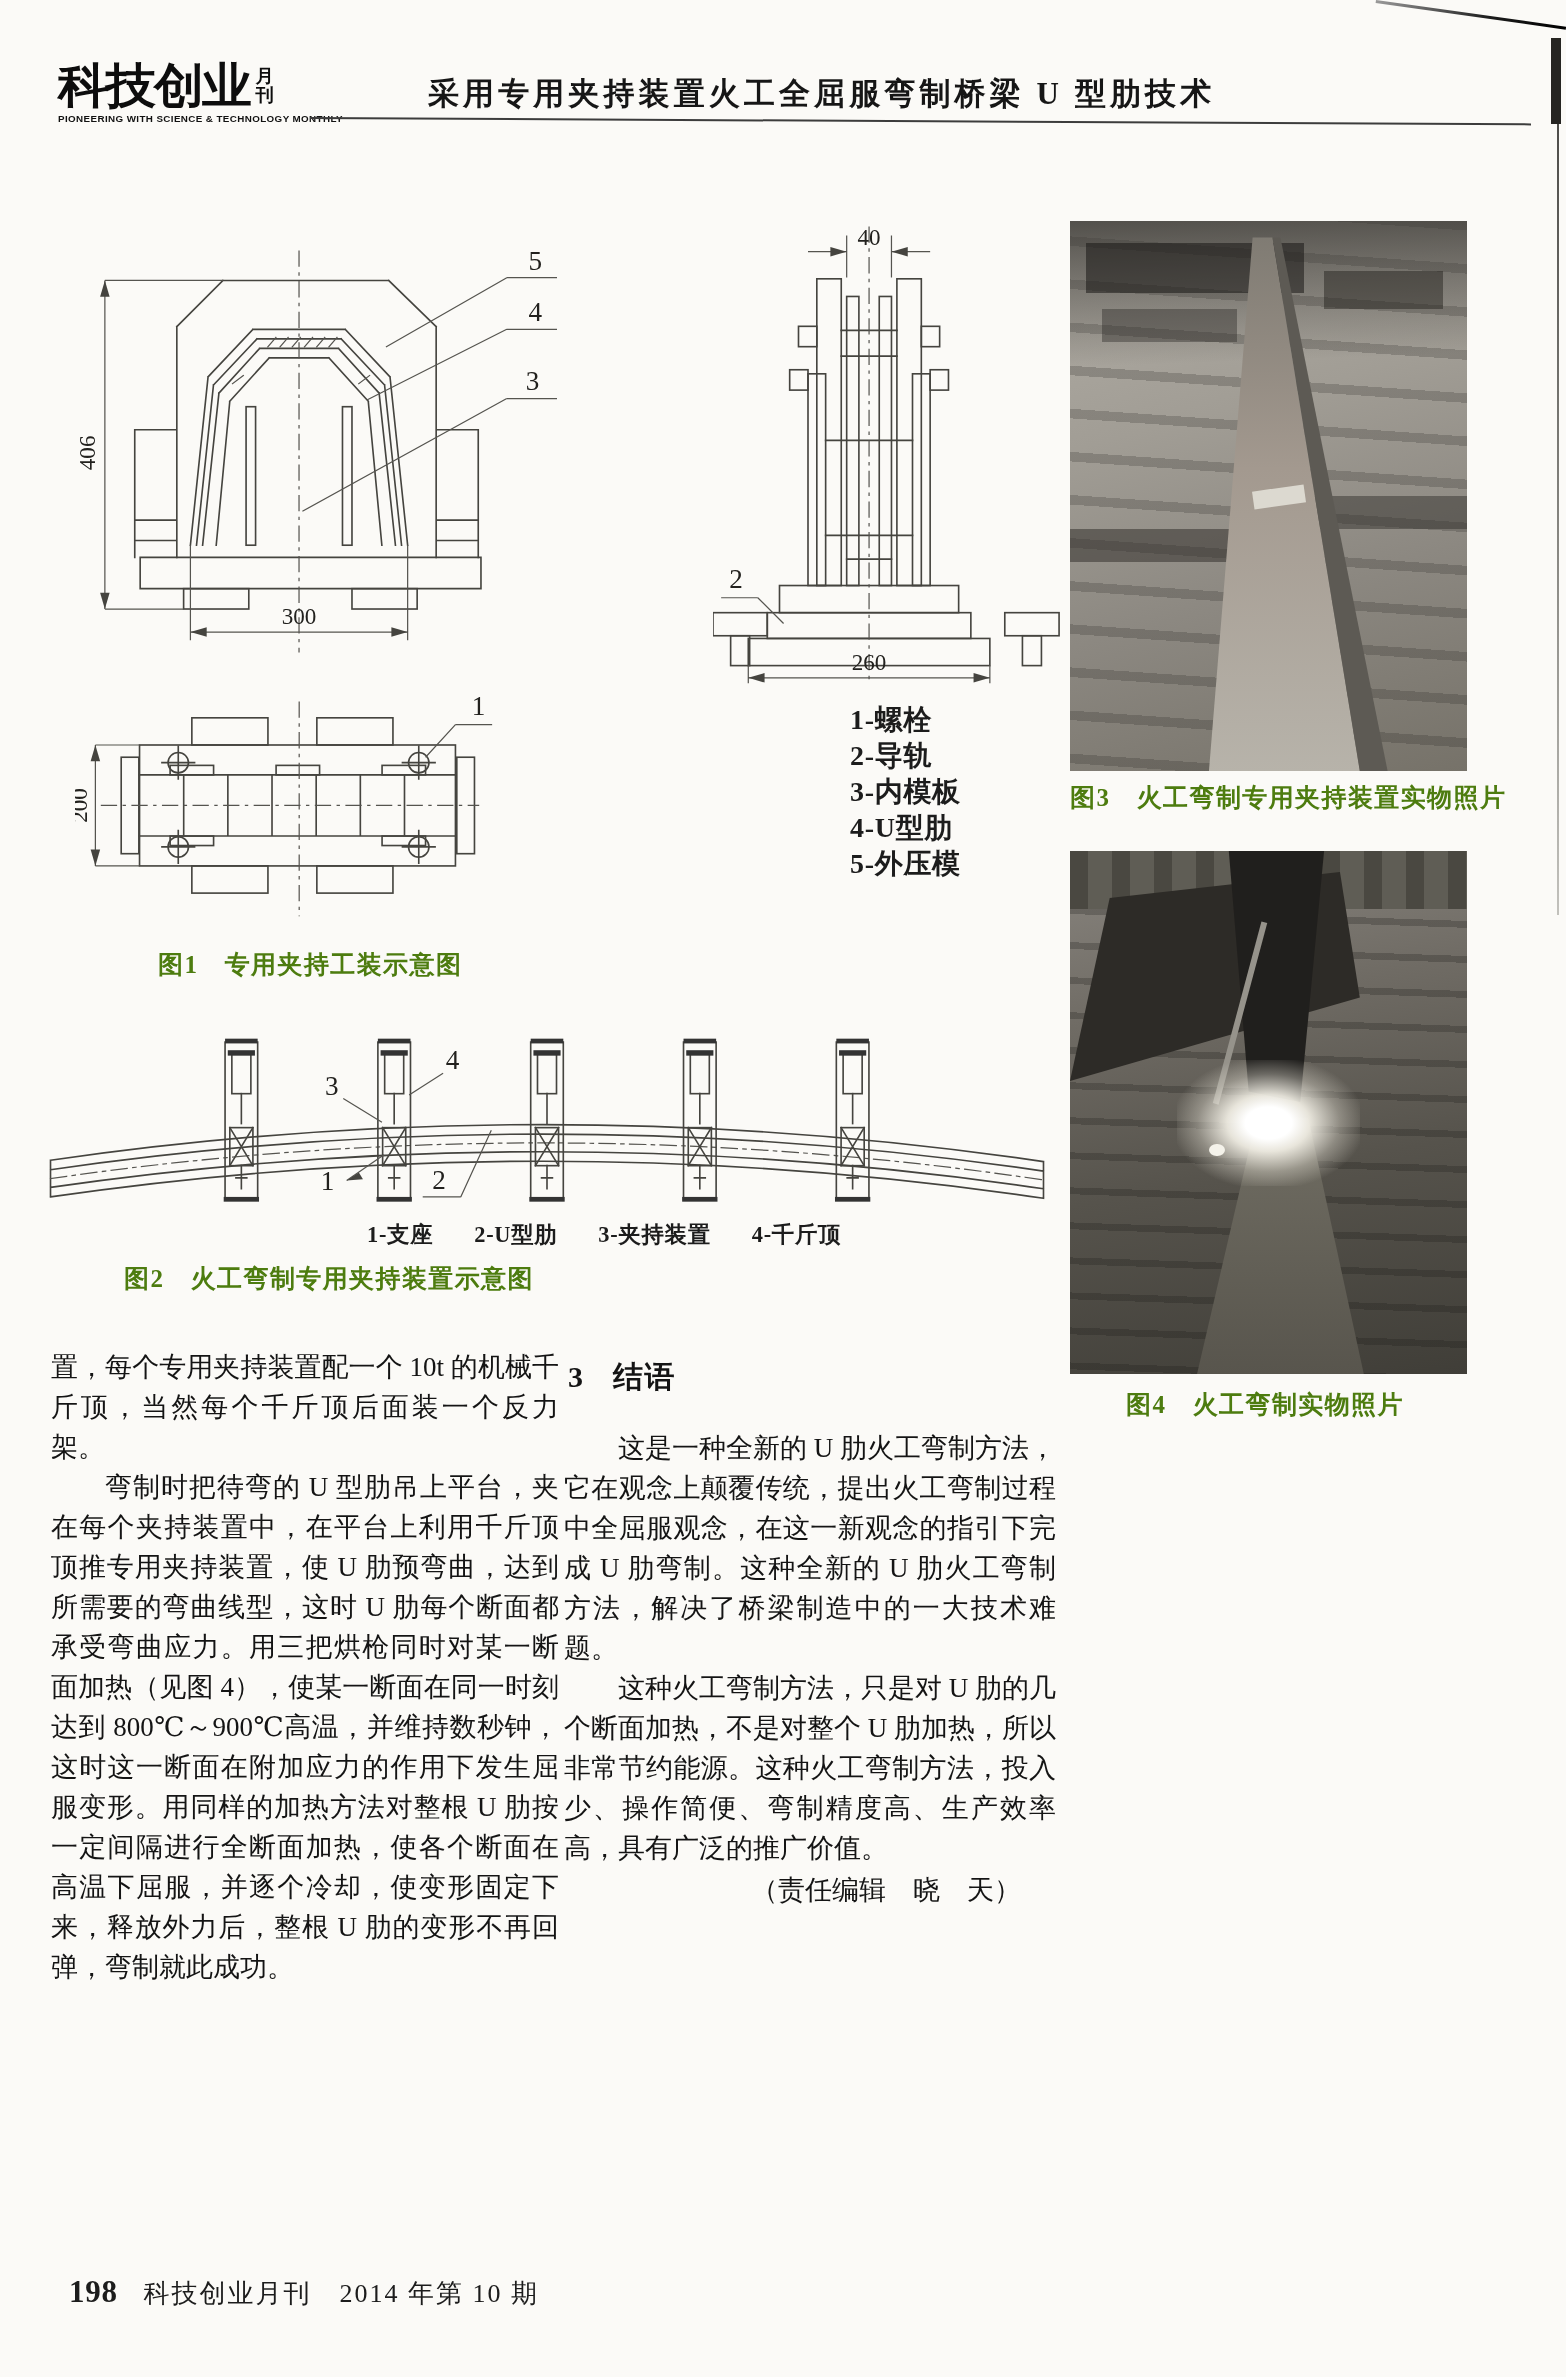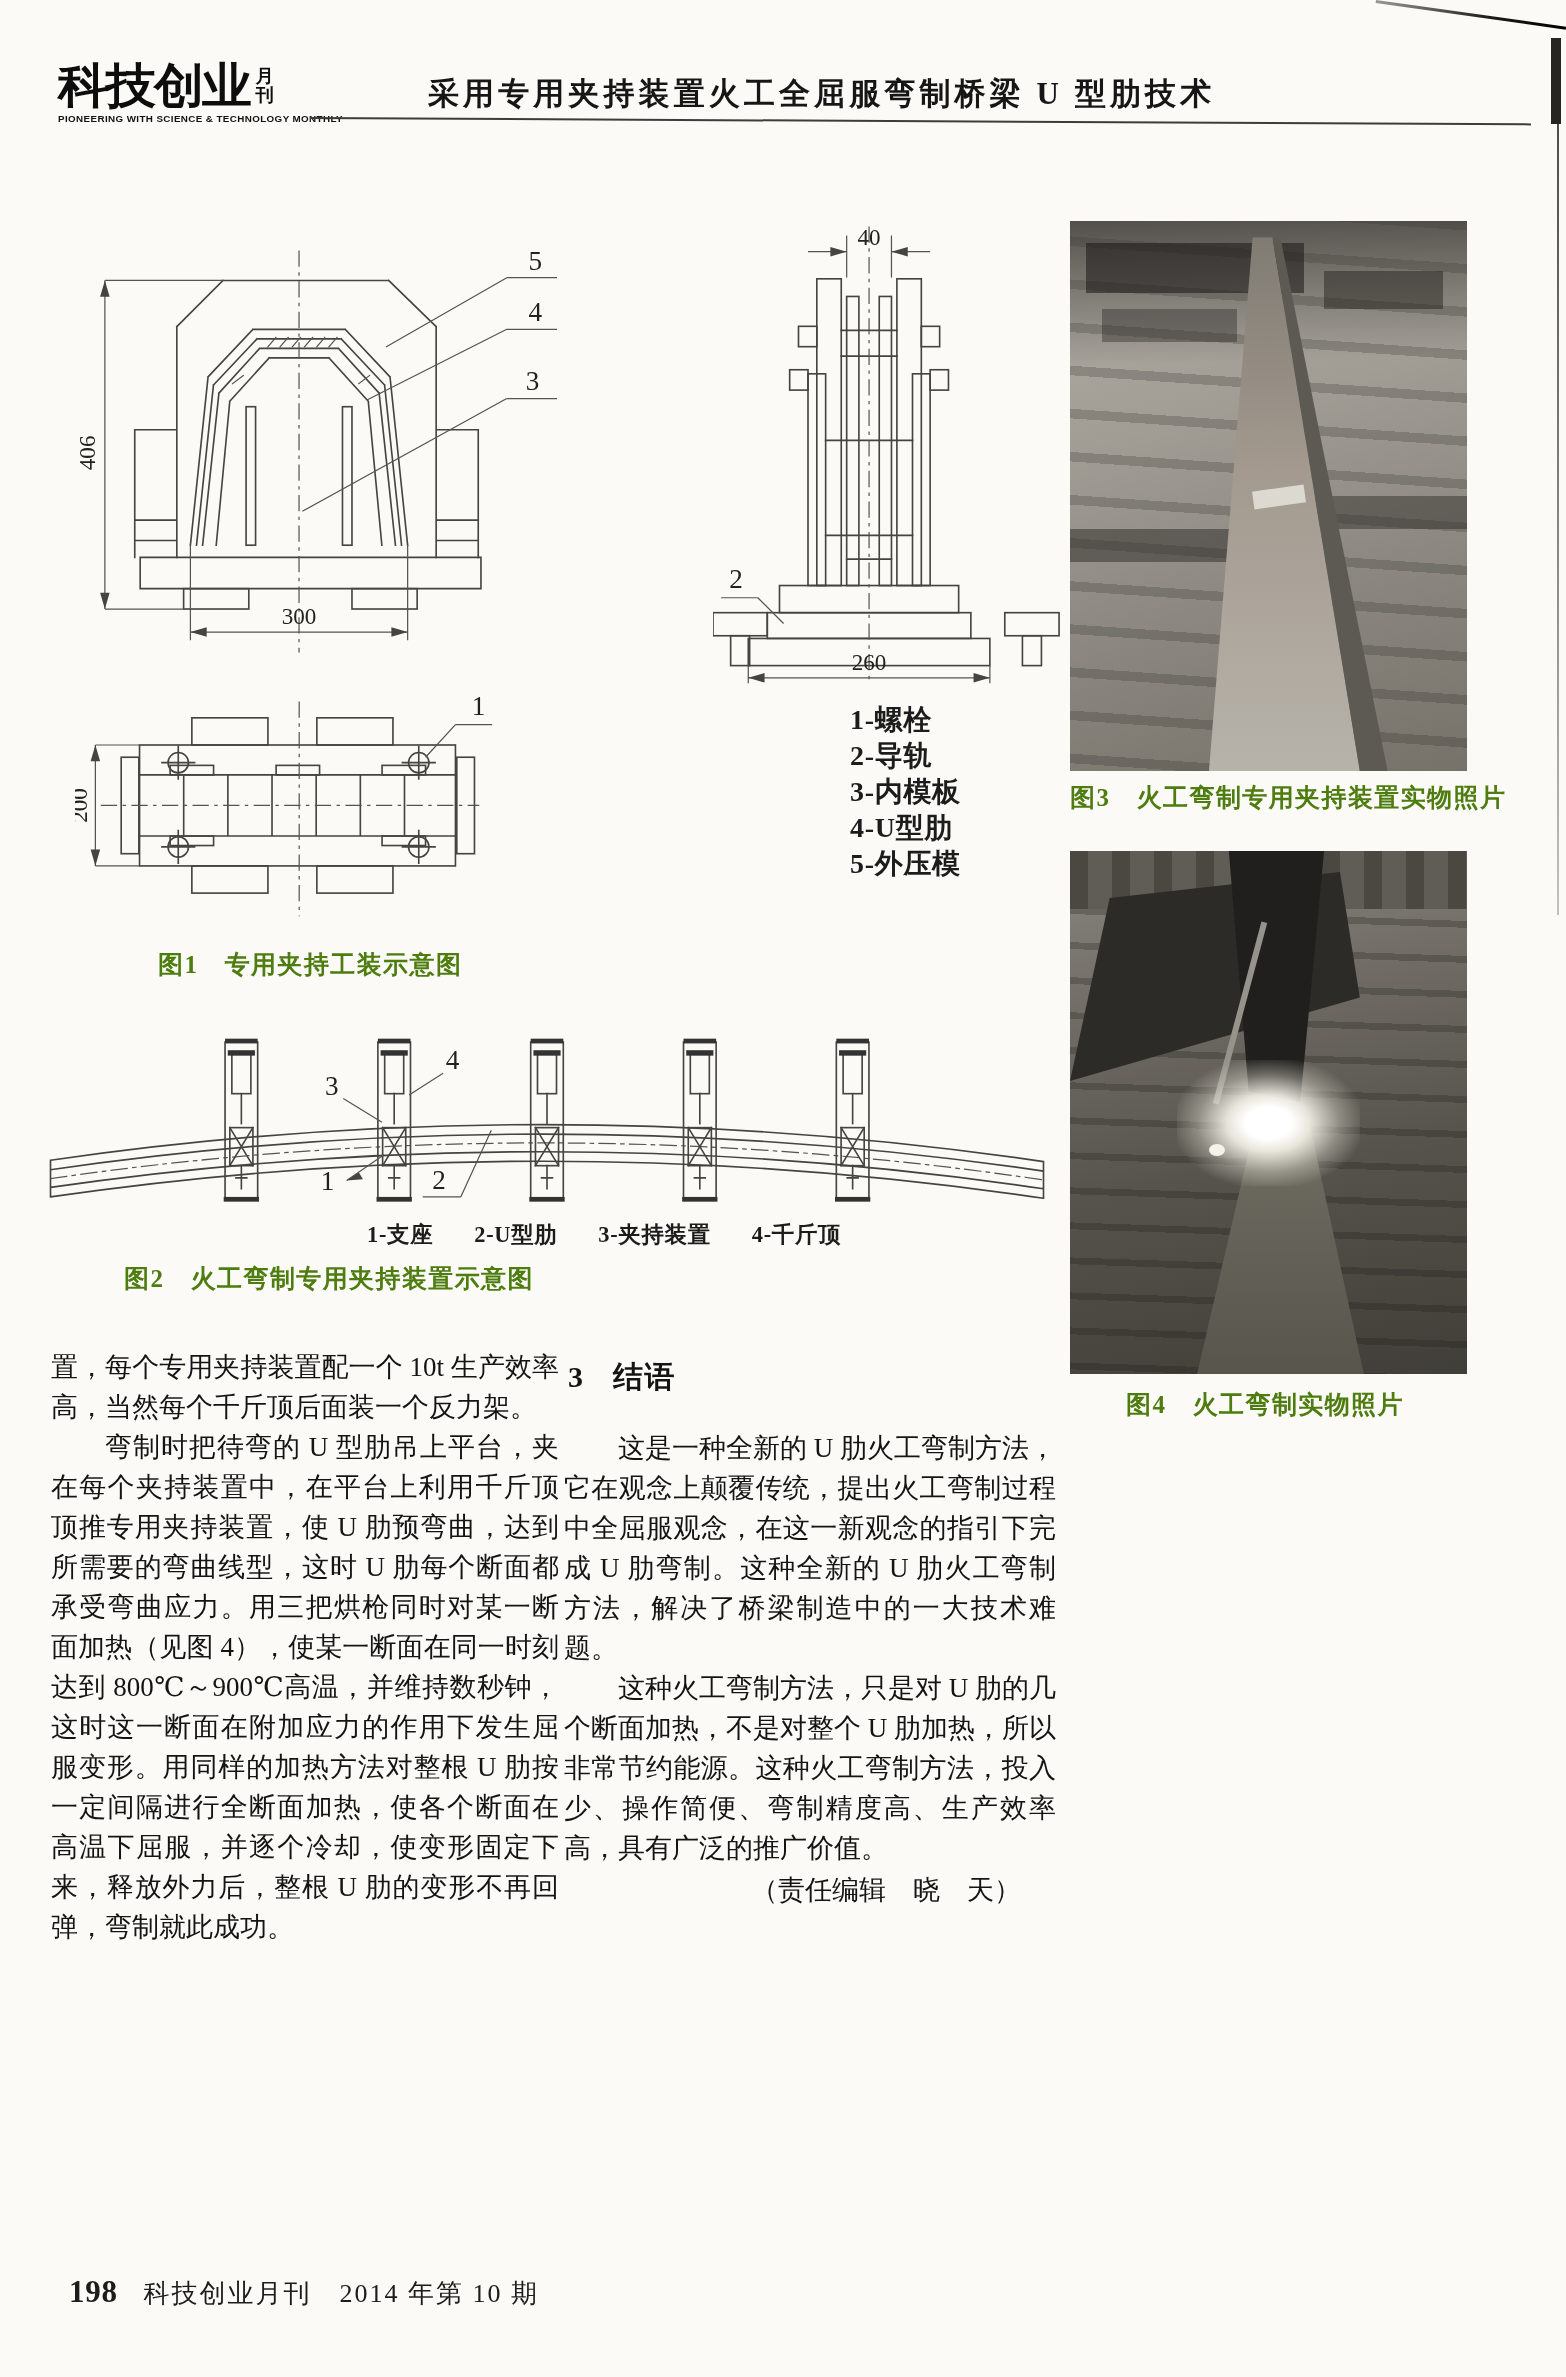--- a/index.html
+++ b/index.html
@@ -362,21 +362,21 @@
     <div class="p4-beam"></div>
     <div class="p4-legs"></div>
     <div class="p4-torch"></div>
     <div class="p4-rib"></div>
     <div class="p4-flame"></div>
     <div class="p4-spark"></div>
   </div>
   <div class="fig-caption" style="left:1126px;top:1388px;">图4　火工弯制实物照片</div>
 
   <div class="col" id="col-left">
-    <p>置，每个专用夹持装置配一个 10t 生产效率高，当然每个千斤顶后面装一个反力架。</p>
+    <p>置，每个专用夹持装置配一个 10t 的机械千斤顶，当然每个千斤顶后面装一个反力架。</p>
     <p class="ind">弯制时把待弯的 U 型肋吊上平台，夹在每个夹持装置中，在平台上利用千斤顶顶推专用夹持装置，使 U 肋预弯曲，达到所需要的弯曲线型，这时 U 肋每个断面都承受弯曲应力。用三把烘枪同时对某一断面加热（见图 4），使某一断面在同一时刻达到 800℃～900℃高温，并维持数秒钟，这时这一断面在附加应力的作用下发生屈服变形。用同样的加热方法对整根 U 肋按一定间隔进行全断面加热，使各个断面在高温下屈服，并逐个冷却，使变形固定下来，释放外力后，整根 U 肋的变形不再回弹，弯制就此成功。</p>
   </div>
 
   <div class="col" id="col-mid">
     <div class="sec-head">
       <span>3</span>
       <span>结语</span>
     </div>
     <p class="ind">这是一种全新的 U 肋火工弯制方法，它在观念上颠覆传统，提出火工弯制过程中全屈服观念，在这一新观念的指引下完成 U 肋弯制。这种全新的 U 肋火工弯制方法，解决了桥梁制造中的一大技术难题。</p>
     <p class="ind">这种火工弯制方法，只是对 U 肋的几个断面加热，不是对整个 U 肋加热，所以非常节约能源。这种火工弯制方法，投入少、操作简便、弯制精度高、生产效率高，具有广泛的推广价值。</p>

